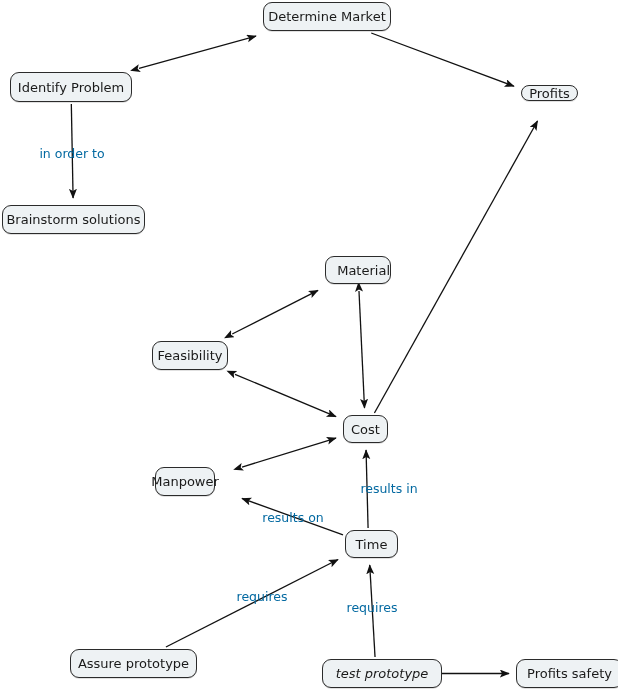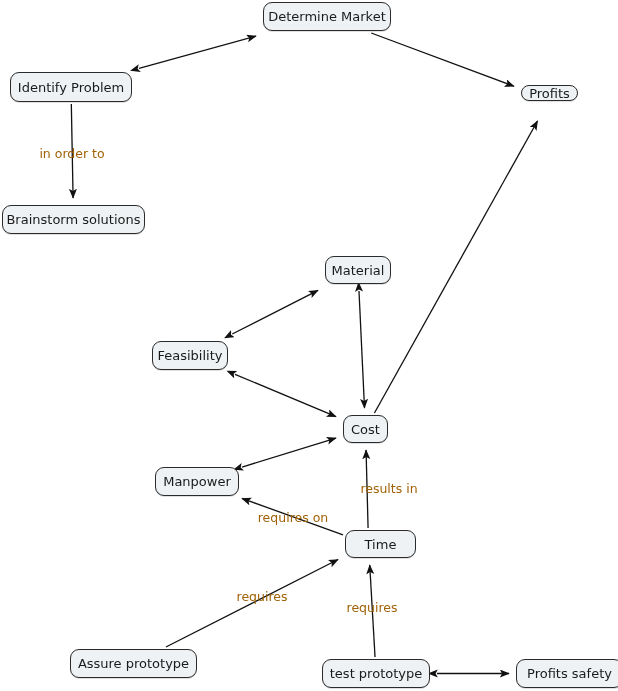--- a/index.html
+++ b/index.html
@@ -39,21 +39,21 @@
     display: flex;
     align-items: center;
     justify-content: center;
     white-space: nowrap;
     box-shadow: 0 1px 0 rgba(0,0,0,0.12);
   }
   .edge-label {
     position: absolute;
     font-family: "DejaVu Sans", sans-serif;
     font-size: 12.5px;
-    color: #a16207;
+    color: #0369a1;
     white-space: nowrap;
     background: transparent;
     transform: translate(-50%, -50%);
   }
 </style>
 </head>
 <body>
 
 <div id="canvas">
 
@@ -90,47 +90,47 @@
       </div>
       <div class="node" style="left: 521px; top: 85px; width: 57px; height: 16px;">
         <span>Profits</span>
       </div>
       <div class="node" style="left: 10px; top: 72px; width: 122px; height: 30px; justify-content: center;">
         <span>Identify Problem</span>
       </div>
       <div class="node" style="left: 2px; top: 205px; width: 143px; height: 29px; align-items: center;">
         <span>Brainstorm solutions</span>
       </div>
-      <div class="node" style="left: 325px; top: 256px; width: 66px; height: 28px;">
+      <div class="node" style="left: 325px; top: 256px; width: 66px; height: 28px; justify-content: flex-end;">
         <span>Material</span>
       </div>
       <div class="node" style="left: 152px; top: 341px; width: 76px; height: 29px; justify-content: center;">
         <span>Feasibility</span>
       </div>
       <div class="node" style="left: 343px; top: 415px; width: 45px; height: 28px; justify-content: center;">
         <span>Cost</span>
       </div>
-      <div class="node" style="left: 155px; top: 467px; width: 84px; height: 29px;">
+      <div class="node" style="left: 155px; top: 467px; width: 60px; height: 29px;">
         <span>Manpower</span>
       </div>
-      <div class="node" style="left: 345px; top: 530px; width: 71px; height: 28px;">
+      <div class="node" style="left: 345px; top: 530px; width: 53px; height: 28px;">
         <span>Time</span>
       </div>
       <div class="node" style="left: 70px; top: 649px; width: 127px; height: 29px;">
         <span>Assure prototype</span>
       </div>
-      <div class="node" style="left: 322px; top: 659px; width: 108px; height: 29px;">
+      <div class="node" style="left: 322px; top: 659px; width: 120px; height: 29px; font-style: italic;">
         <span>test prototype</span>
       </div>
       <div class="node" style="left: 516px; top: 659px; width: 107px; height: 29px;">
         <span>Profits safety</span>
       </div>
     </div>
 
   <div id="labels-host">
       <div class="edge-label" style="left: 72px; top: 153px;">in order to</div>
       <div class="edge-label" style="left: 368px; top: 488px; margin-left: 21px;">results in</div>
-      <div class="edge-label" style="left: 293px; top: 517px;">requires on</div>
+      <div class="edge-label" style="left: 293px; top: 517px;">results on</div>
       <div class="edge-label" style="left: 262px; top: 596px;">requires</div>
       <div class="edge-label" style="left: 372px; top: 607px;">requires</div>
     </div>
 
 </div>
 
 </body></html>

